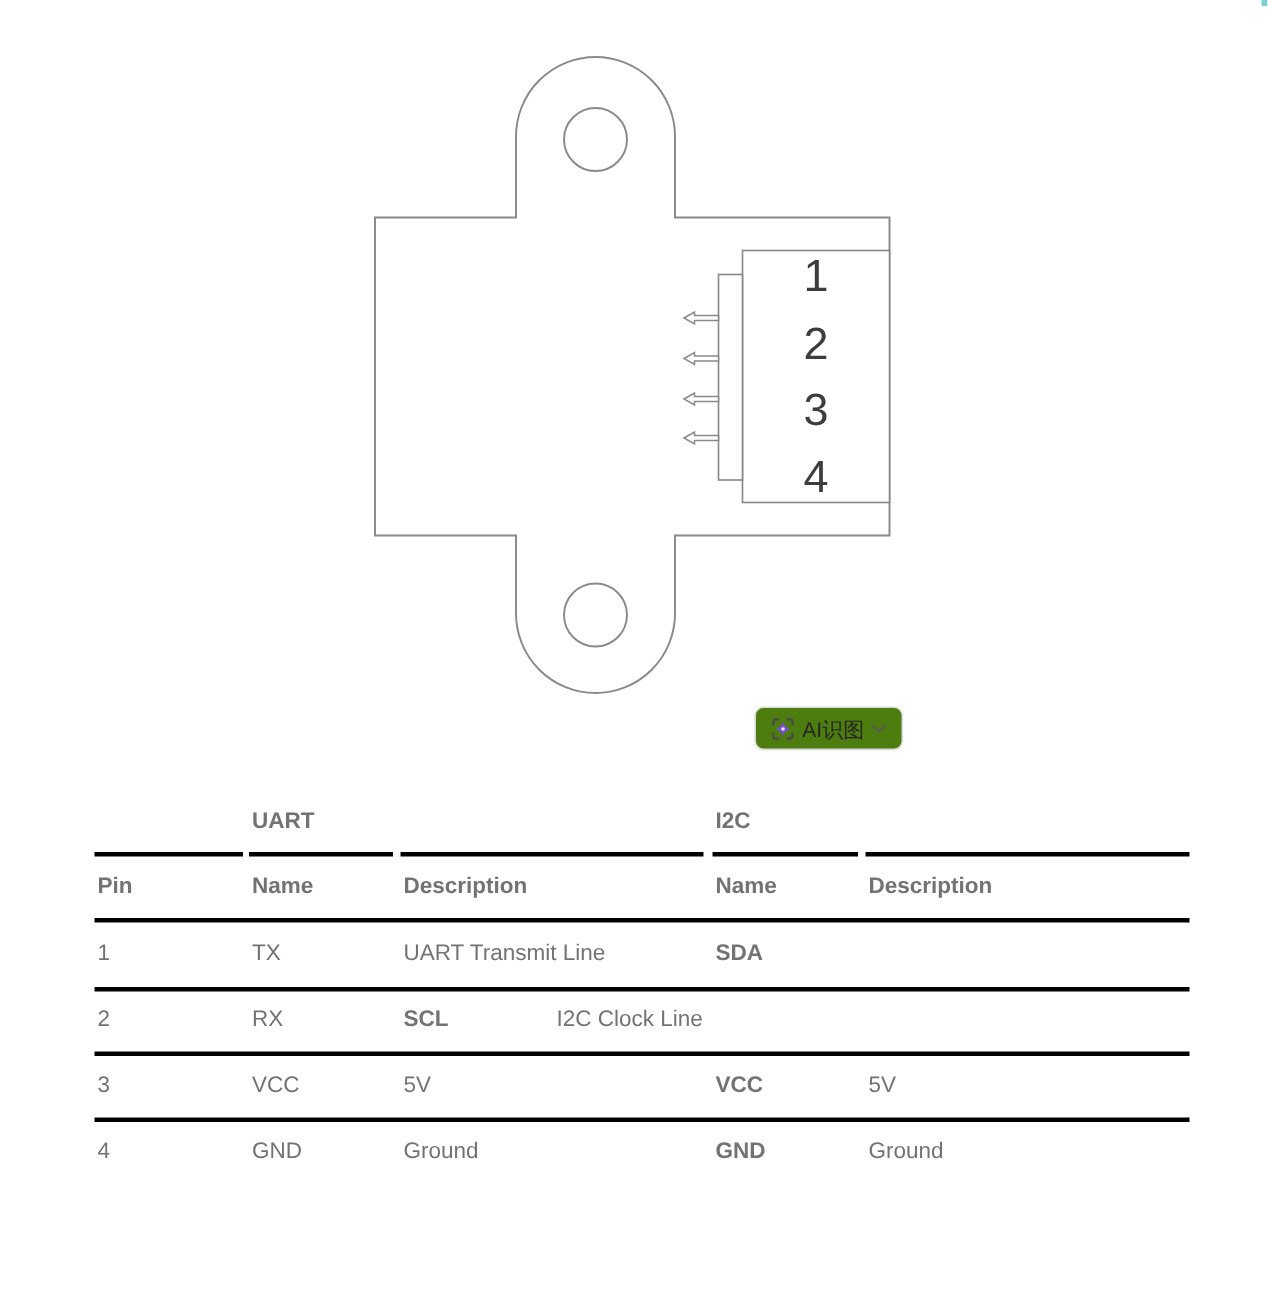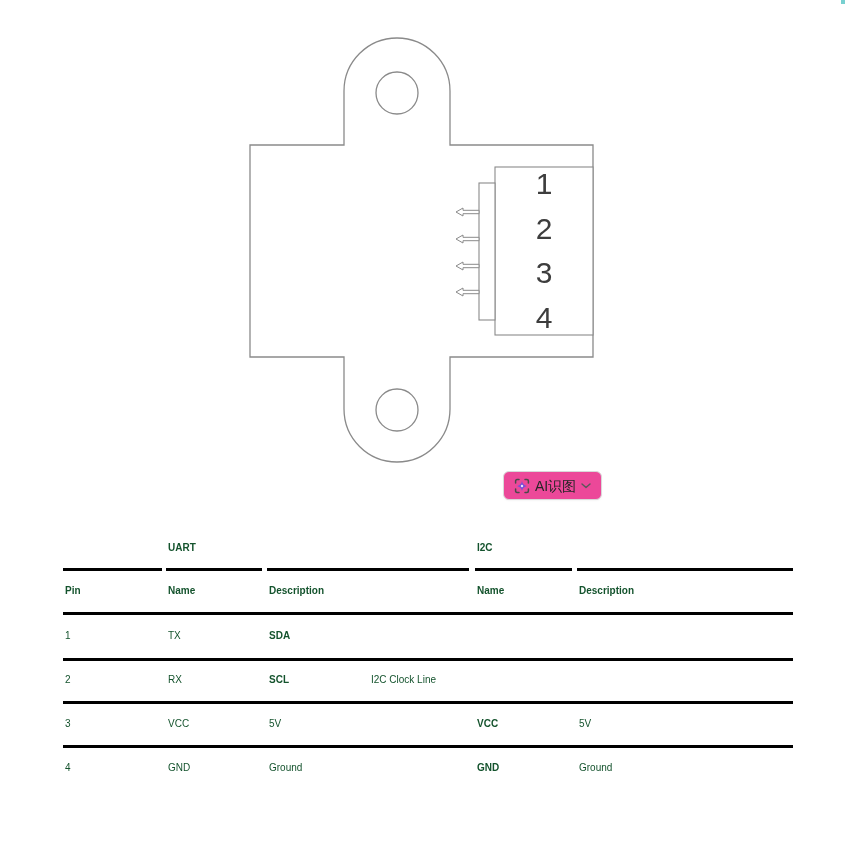--- a/index.html
+++ b/index.html
@@ -12,35 +12,35 @@
   
   .diagram-svg{position:absolute;left:0;top:0;}
   .outline{fill:none;stroke:#8a8a8a;stroke-width:1.3;}
   .outline-thin{fill:#ffffff;stroke:#8a8a8a;stroke-width:1.1;}
   .pin-shape{fill:#ffffff;stroke:#8a8a8a;stroke-width:1;}
   .pin-num{font:300 30px "Liberation Sans",sans-serif;fill:#3d3d3d;}
 
   
   .ai-btn{
     position:absolute;left:503px;top:471px;width:99px;height:29px;box-sizing:border-box;
-    background:#ec4899;border:1px solid #d9d9d9;border-radius:6px;
+    background:#4d7c0f;border:1px solid #d9d9d9;border-radius:6px;
     display:flex;align-items:center;justify-content:center;gap:5px;
     cursor:pointer;box-shadow:0 1px 2px rgba(0,0,0,0.04);
   }
   .ai-btn-label{font-size:14px;color:#262626;line-height:1;}
   .ai-icon,.chev-icon{display:inline-flex;align-items:center;}
 
   
   .corner-dot{position:absolute;right:0;top:0;width:4px;height:4px;background:#56c4c4;opacity:.8;}
 
   
   .pin-table{position:absolute;left:63px;top:530px;width:730px;height:262px;}
   .trow{display:flex;align-items:center;}
   .c1{width:103px;}.c2{width:101px;}.c3{width:208px;}.c4{width:102px;font-weight:bold;}.c5{width:216px;}
-  .trow>div{box-sizing:border-box;padding-left:2px;font-size:10px;color:#14532d;
+  .trow>div{box-sizing:border-box;padding-left:2px;font-size:15px;color:#737373;
             white-space:nowrap;overflow:hidden;}
   .bold{font-weight:bold;}
   .row-group{height:38px;padding-bottom:4px;box-sizing:border-box;font-size:16px;}
   .row-head{height:44px;align-items:center;}
   .hline{position:absolute;background:#000000;}
 </style>
 </head>
 <body>
 
 <div class="canvas">
@@ -100,20 +100,21 @@
       <div class="c1 bold">Pin</div>
       <div class="c2 bold">Name</div>
       <div class="c3 bold">Description</div>
       <div class="c4 bold">Name</div>
       <div class="c5 bold">Description</div>
     </div>
 
     <div class="trow" style="height:46px;">
       <div class="c1">1</div>
       <div class="c2">TX</div>
+      <div class="c3">UART Transmit Line</div>
       <div class="c4">SDA</div>
     </div>
     <div class="trow" style="height:43px;">
       <div class="c1">2</div>
       <div class="c2">RX</div>
       <div class="c4">SCL</div>
       <div class="c5">I2C Clock Line</div>
     </div>
     <div class="trow" style="height:44px;">
       <div class="c1">3</div>

